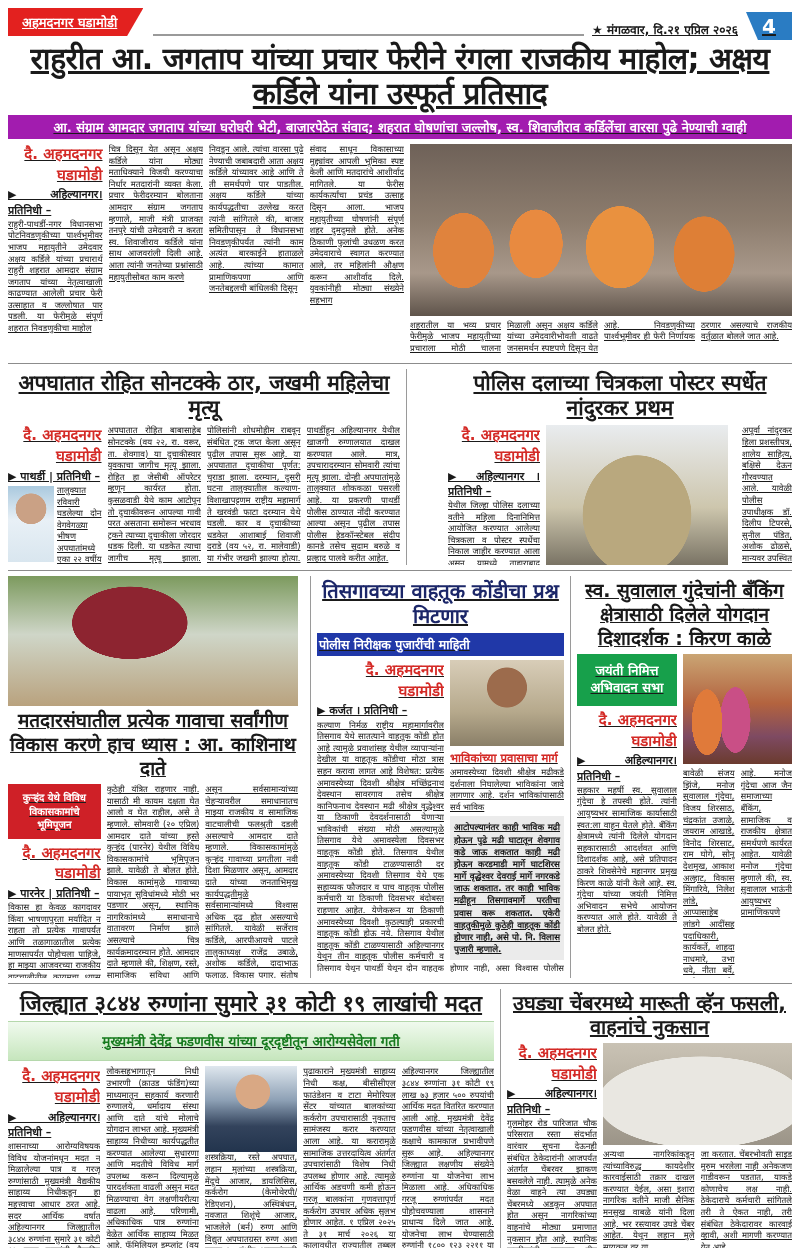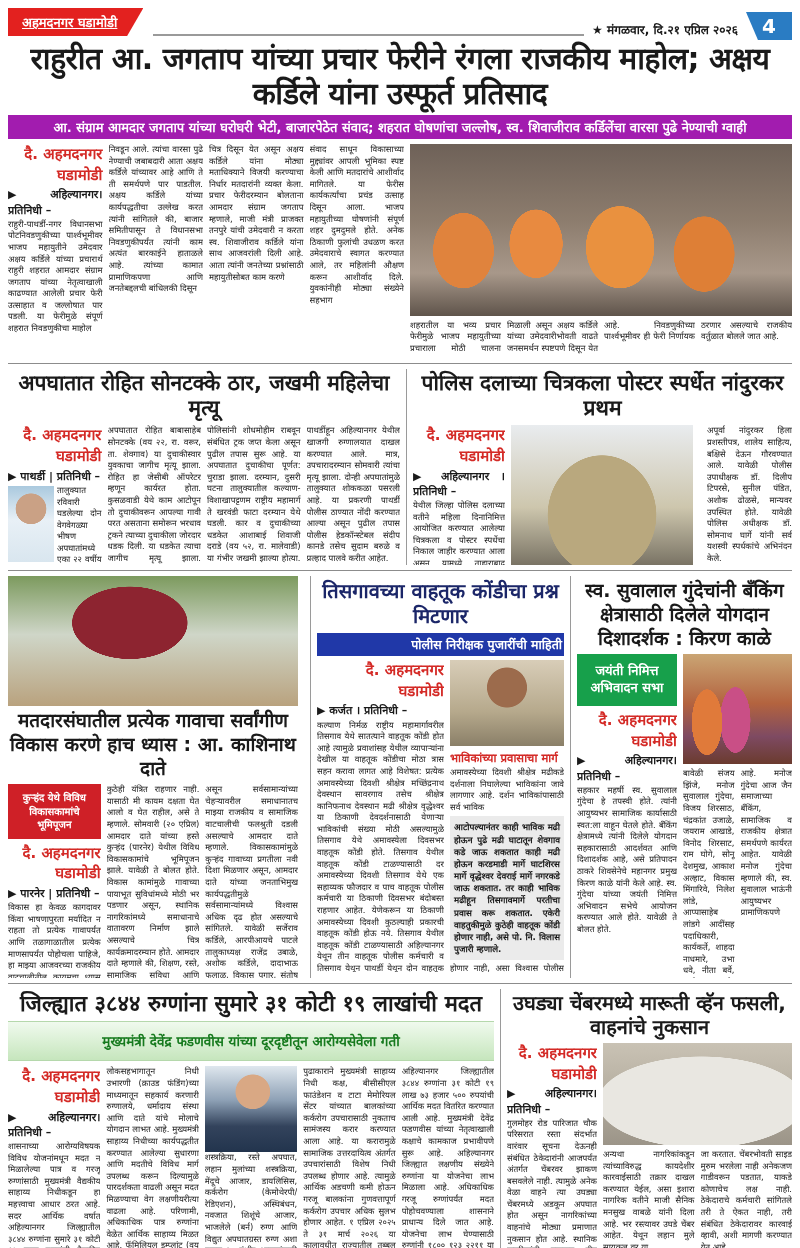--- a/index.html
+++ b/index.html
@@ -1,18 +1,18 @@
 <!DOCTYPE html>
 <html><head>
 <meta charset="utf-8">
 <style>
   html,body{margin:0;padding:0;background:#f5f5f3;}
   .page{position:relative;width:800px;height:1248px;background:#ffffff;margin:0 auto;
         font-family:"DejaVu Sans","Liberation Sans",sans-serif;color:#1a1a1a;
-        box-sizing:border-box;padding:6px 8px 0 8px;overflow:hidden;}
+        box-sizing:border-box;padding:6px 8px 0 8px;overflow:hidden;text-decoration:underline;}
   .clip{overflow:hidden;}
   
   .hdr{display:flex;align-items:flex-end;height:34px;margin-bottom:2px;}
   .brand{background:#e3211f;color:#fff;font-weight:bold;font-size:13px;
          padding:5px 26px 5px 14px;text-decoration:underline;
          clip-path:polygon(0 0,100% 0,88% 100%,0 100%);align-self:flex-start;margin-top:2px;}
   .hdr-line{flex:1;border-bottom:2px solid #9a9a9a;margin:0 8px 4px 10px;}
   .hdr-date{font-size:12px;font-weight:bold;margin:0 8px 2px 0;white-space:nowrap;}
   .pageno{background:#2a7cc3;color:#fff;font-weight:bold;font-size:20px;width:46px;height:28px;
           display:flex;align-items:center;justify-content:center;
@@ -29,21 +29,21 @@
   .col{flex:1;font-size:8.4px;line-height:1.38;text-align:justify;overflow:hidden;}
   .col+.col{margin-left:6px;}
   .paper{color:#d42a26;font-weight:bold;font-size:15px;text-align:right;margin-bottom:2px;}
   .byline{font-weight:bold;font-size:11px;margin-bottom:1px;}
   .caption{font-size:8.4px;line-height:1.35;text-align:justify;}
   .rule{border:none;border-top:1px solid #8c8c8c;margin:5px 0;}
   .vsep{border-right:1px solid #9a9a9a;}
   
   .redbox{background:#cf2027;color:#fff;font-weight:bold;font-size:10px;text-align:center;
           line-height:1.35;padding:7px 4px;margin-bottom:4px;}
-  .bluebox{background:#2038a8;color:#fff;font-weight:bold;font-size:12.5px;text-align:right;
+  .bluebox{background:#2038a8;color:#fff;font-weight:bold;font-size:12.5px;text-align:left;
            padding:3px 2px;margin:3px 0 4px 0;}
   .greenbox{background:#17a04b;color:#fff;font-weight:bold;font-size:13px;text-align:center;
             line-height:1.3;padding:9px 4px;margin-bottom:4px;}
   .greenbar{background:linear-gradient(180deg,#f0faee 0%,#c6e6bd 100%);color:#167a1e;
             font-weight:bold;font-size:13.5px;text-align:center;padding:10px 2px;margin:2px 0 5px 0;
             border-top:1px solid #b5d8ac;border-bottom:1px solid #b5d8ac;}
   .graybox{background:#ebebeb;font-weight:bold;font-size:8.7px;line-height:1.4;
            padding:5px 4px;text-align:justify;margin:3px 0;}
   .redsub{color:#d42a26;font-weight:bold;font-size:11.5px;margin:4px 0 2px 0;}
   
@@ -92,34 +92,34 @@
   <div>
     <div class="h1">राहुरीत आ. जगताप यांच्या प्रचार फेरीने रंगला राजकीय माहोल; अक्षय कर्डिले यांना उस्फूर्त प्रतिसाद</div>
     <div class="barline">आ. संग्राम आमदार जगताप यांच्या घरोघरी भेटी, बाजारपेठेत संवाद; शहरात घोषणांचा जल्लोष, स्व. शिवाजीराव कर्डिलेंचा वारसा पुढे नेण्याची ग्वाही</div>
     <div class="bodyrow clip" style="height:214px;">
       <div class="bodyrow" style="width:396px;flex:none;">
         <div class="col">
           <div class="paper">दै. अहमदनगर घडामोडी</div>
           <div class="byline">▶ अहिल्यानगर। प्रतिनिधी –</div>
           <span>राहुरी-पाथर्डी-नगर विधानसभा पोटनिवडणुकीच्या पार्श्वभूमीवर भाजप महायुतीने उमेदवार अक्षय कर्डिले यांच्या प्रचारार्थ राहुरी शहरात आमदार संग्राम जगताप यांच्या नेतृत्वाखाली काढण्यात आलेली प्रचार फेरी उत्साहात व जल्लोषात पार पडली. या फेरीमुळे संपूर्ण शहरात निवडणुकीचा माहोल</span>
         </div>
+        <div class="col">चित्र दिसून येत असून अक्षय कर्डिले यांना मोठ्या मताधिक्याने विजयी करण्याचा निर्धार मतदारांनी व्यक्त केला. प्रचार फेरीदरम्यान बोलताना आमदार संग्राम जगताप म्हणाले, माजी मंत्री प्राजक्त तनपुरे यांची उमेदवारी न करता स्व. शिवाजीराव कर्डिले यांना साथ आजवरांली दिली आहे. आता त्यांनी जनतेच्या प्रश्नांसाठी महायुतीसोबत काम करणे</div>
         <div class="col">निवडून आले. त्यांचा वारसा पुढे नेण्याची जबाबदारी आता अक्षय कर्डिले यांच्यावर आहे आणि ते ती समर्थपणे पार पाडतील. अक्षय कर्डिले यांच्या कार्यपद्धतीचा उल्लेख करत त्यांनी सांगितले की, बाजार समितीपासून ते विधानसभा निवडणुकीपर्यंत त्यांनी काम अत्यंत बारकाईने हाताळले आहे. त्यांच्या कामात प्रामाणिकपणा आणि जनतेबद्दलची बांधिलकी दिसून</div>
-        <div class="col">चित्र दिसून येत असून अक्षय कर्डिले यांना मोठ्या मताधिक्याने विजयी करण्याचा निर्धार मतदारांनी व्यक्त केला. प्रचार फेरीदरम्यान बोलताना आमदार संग्राम जगताप म्हणाले, माजी मंत्री प्राजक्त तनपुरे यांची उमेदवारी न करता स्व. शिवाजीराव कर्डिले यांना साथ आजवरांली दिली आहे. आता त्यांनी जनतेच्या प्रश्नांसाठी महायुतीसोबत काम करणे</div>
         <div class="col">संवाद साधून विकासाच्या मुद्द्यांवर आपली भूमिका स्पष्ट केली आणि मतदारांचे आशीर्वाद मागितले. या फेरीस कार्यकर्त्यांचा प्रचंड उत्साह दिसून आला. भाजप महायुतीच्या घोषणांनी संपूर्ण शहर दुमदुमले होते. अनेक ठिकाणी फुलांची उधळण करत उमेदवाराचे स्वागत करण्यात आले, तर महिलांनी औक्षण करून आशीर्वाद दिले. युवकांनीही मोठ्या संख्येने सहभाग</div>
       </div>
       <div style="flex:1;margin-left:6px;display:flex;flex-direction:column;">
         <div class="photo ph-lead"></div>
         <div class="caption" style="margin-top:4px;column-count:4;column-gap:6px;">शहरातील या भव्य प्रचार फेरीमुळे भाजप महायुतीच्या प्रचाराला मोठी चालना मिळाली असून अक्षय कर्डिले यांच्या उमेदवारीभोवती वाढते जनसमर्थन स्पष्टपणे दिसून येत आहे. निवडणुकीच्या पार्श्वभूमीवर ही फेरी निर्णायक ठरणार असल्याचे राजकीय वर्तुळात बोलले जात आहे.</div>
       </div>
     </div>
   </div>
 
   <hr class="rule">
 
-  <div class="bodyrow clip" style="height:196px;">
+  <div class="bodyrow clip" style="height:196px;gap:35px;">
     <div class="vsep" style="width:392px;flex:none;padding-right:6px;">
       <div class="h2">अपघातात रोहित सोनटक्के ठार, जखमी महिलेचा मृत्यू</div>
       <div class="bodyrow clip" style="height:160px;">
         <div class="col">
           <div class="paper">दै. अहमदनगर घडामोडी</div>
           <div class="byline">▶ पाथर्डी | प्रतिनिधी –</div>
           <div class="photo ph-man"></div>
           <span>तालुक्यात रविवारी घडलेल्या दोन वेगवेगळ्या भीषण अपघातांमध्ये एका २२ वर्षीय तरुणाचा जागीच मृत्यू झाला. तर एका महिलेचा उपचारादरम्यान मृत्यू झाल्याने परिसरात हळहळ व्यक्त होत आहे. पहिली घटना पाथर्डी-बीड राज्य महामार्गावर फलोटी व मोहटे गावादरम्यान मोहटे शिवारातील खाडीचे लवन येथे घडली. या</span>
         </div>
         <div class="col">अपघातात रोहित बाबासाहेब सोनटक्के (वय २२, रा. वरूर, ता. शेवगाव) या दुचाकीस्वार युवकाचा जागीच मृत्यू झाला. रोहित हा जेसीबी ऑपरेटर म्हणून कार्यरत होता. कुसळवाडी येथे काम आटोपून तो दुचाकीवरून आपल्या गावी परत असताना समोरून भरधाव ट्रकने त्याच्या दुचाकीला जोरदार धडक दिली. या धडकेत त्याचा जागीच मृत्यू झाला. अपघातानंतर ट्रकचालक घटनास्थळावरून फरार झाला. मात्र, नंतर राष्ट्रीय महामार्गावरील अकोला फाटा येथे ट्रक सोडून चालक पसार झाल्याचे निष्पन्न झाले.</div>

